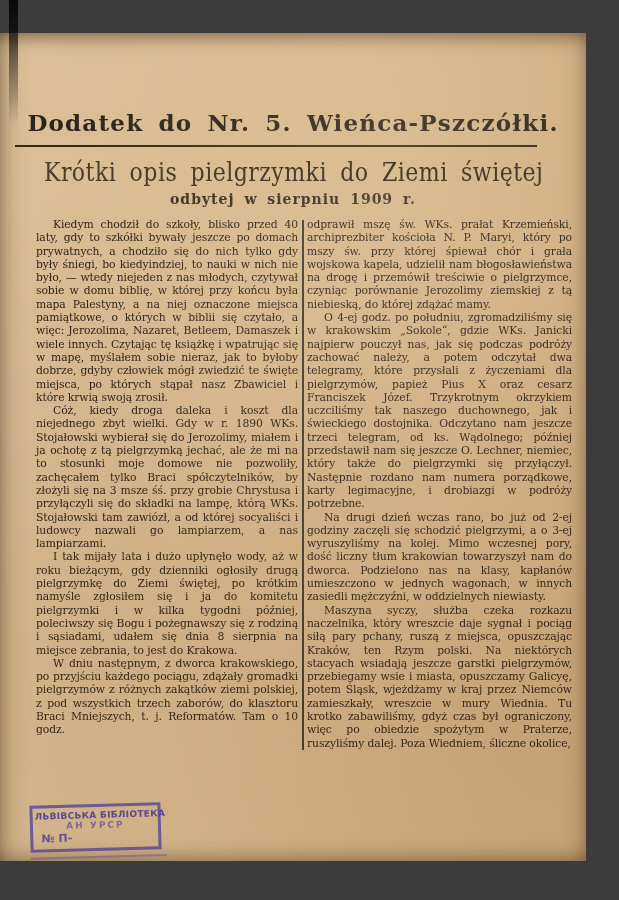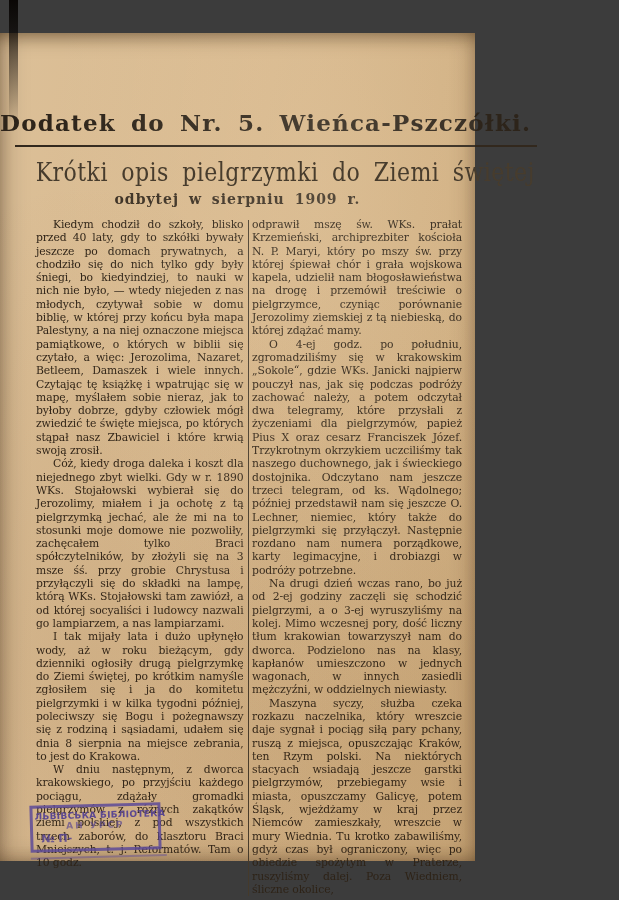--- a/index.html
+++ b/index.html
@@ -6,21 +6,21 @@
   body {
     width:619px; height:900px;
     background:#3c3c3c;
     position:relative;
     overflow:hidden;
     font-family:"DejaVu Serif", serif;
   }
   .scan-stage { position:absolute; inset:0; }
 
   .paper {
-    position:absolute; left:0; top:33px; width:475px; height:828px;
+    position:absolute; left:0; top:33px; width:586px; height:828px;
     background:linear-gradient(100deg, #dcc098 0%, #d7b78c 45%, #cdab7c 100%);
     box-shadow:
       inset 0 16px 20px -14px rgba(55,32,8,0.55),
       inset -12px 0 26px -14px rgba(55,32,8,0.45),
       inset 16px 0 28px -18px rgba(40,20,5,0.50),
       inset 0 -14px 22px -14px rgba(55,32,8,0.40);
     box-sizing:border-box;
     padding-top:76px;
   }
   .paper::before {

